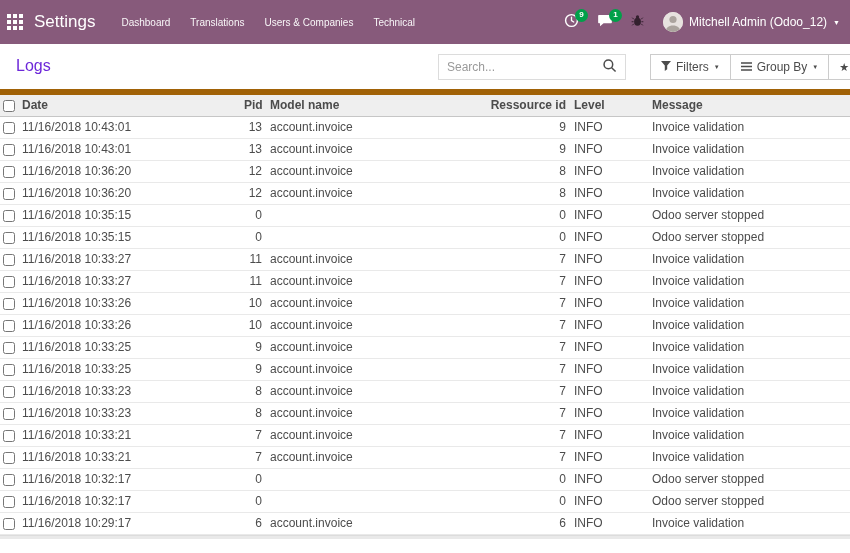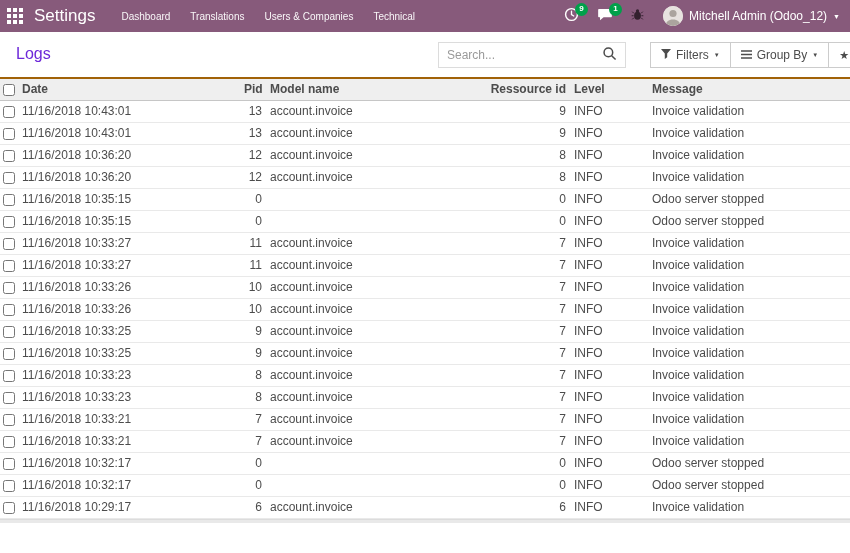--- a/index.html
+++ b/index.html
@@ -4,21 +4,21 @@
 <style>
   * { margin:0; padding:0; box-sizing:border-box; }
   html,body { width:850px; height:553px; overflow:hidden; }
   body {
     font-family:"Liberation Sans", sans-serif;
     font-size:12px; color:#4c4c4c; background:#fff;
   }
 
   
   .navbar {
-    height:32px; background:var(--navbar-bg,#875A7B);
+    height:44px; background:var(--navbar-bg,#875A7B);
     display:flex; align-items:center; color:#fff;
   }
   .apps-btn { width:30px; height:32px; display:flex; align-items:center; justify-content:center; cursor:pointer; }
   .apps-grid { display:grid; grid-template-columns:repeat(3,4px); grid-gap:2px; }
   .apps-grid i { width:4px; height:4px; background:#fff; display:block; }
   .app-name { font-size:17px; margin:0 16px 0 4px; cursor:pointer; }
   .nav-menu { display:flex; height:100%; align-items:center; }
   .nav-item { padding:0 10px; font-size:10px; color:rgba(255,255,255,.95); height:100%; display:flex; align-items:center; cursor:pointer; white-space:nowrap; }
   .nav-right { margin-left:auto; display:flex; align-items:center; height:100%; }
   .systray-item { position:relative; padding:0 9px; height:32px; display:flex; align-items:center; cursor:pointer; }
@@ -48,21 +48,21 @@
   .caret { font-size:6px; color:#4c4c4c; }
   .star { font-size:11px; line-height:1; }
   .pager { display:flex; align-items:center; gap:18px; }
   .pager-range { font-size:12px; color:#0369a1; }
   .pager-arrows { display:flex; gap:20px; }
   .pager-arrow { font-size:14px; color:#555; cursor:pointer; line-height:1; }
 
   
   table { width:850px; border-collapse:collapse; table-layout:fixed; font-size:12px; }
   thead th {
-    background:#efefef; border-top:2px solid #a16207; border-bottom:1px solid #c6c6c6;
+    background:#efefef; border-top:6px solid #a16207; border-bottom:1px solid #c6c6c6;
     text-align:left; font-weight:bold; padding:3px 4px; line-height:15px; color:#4c4c4c;
     white-space:nowrap; overflow:hidden; cursor:pointer;
   }
   tbody td {
     border-bottom:1px solid #e9e9e9; padding:3px 4px; line-height:15px;
     white-space:nowrap; overflow:hidden; vertical-align:middle; cursor:pointer;
   }
   th.num, td.num { text-align:right; }
   .c-check { padding:3px 2px 3px 3px; }
   input[type="checkbox"] { width:12px; height:12px; vertical-align:middle; cursor:pointer; }

